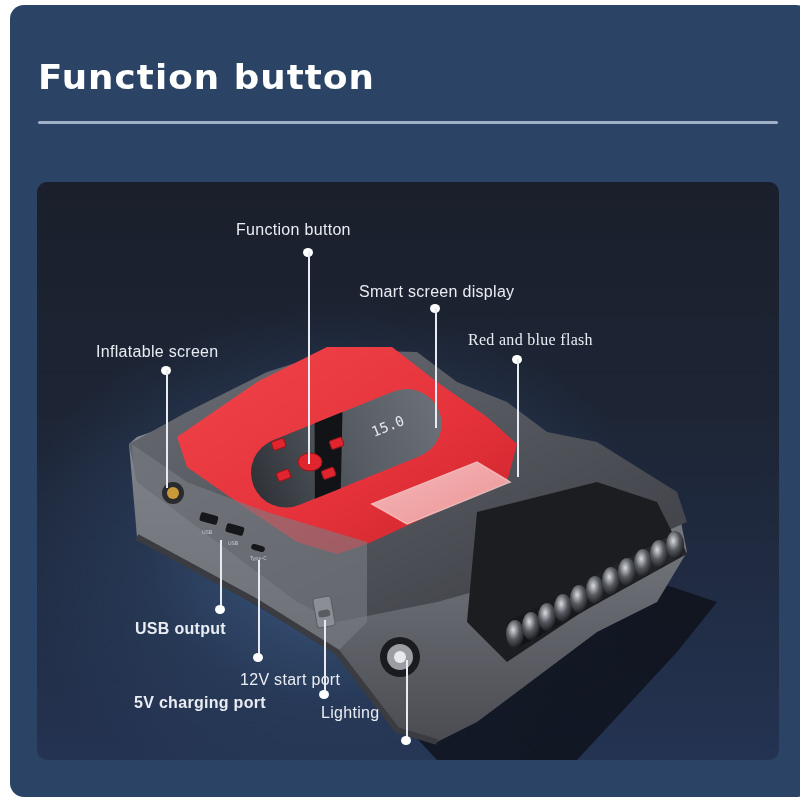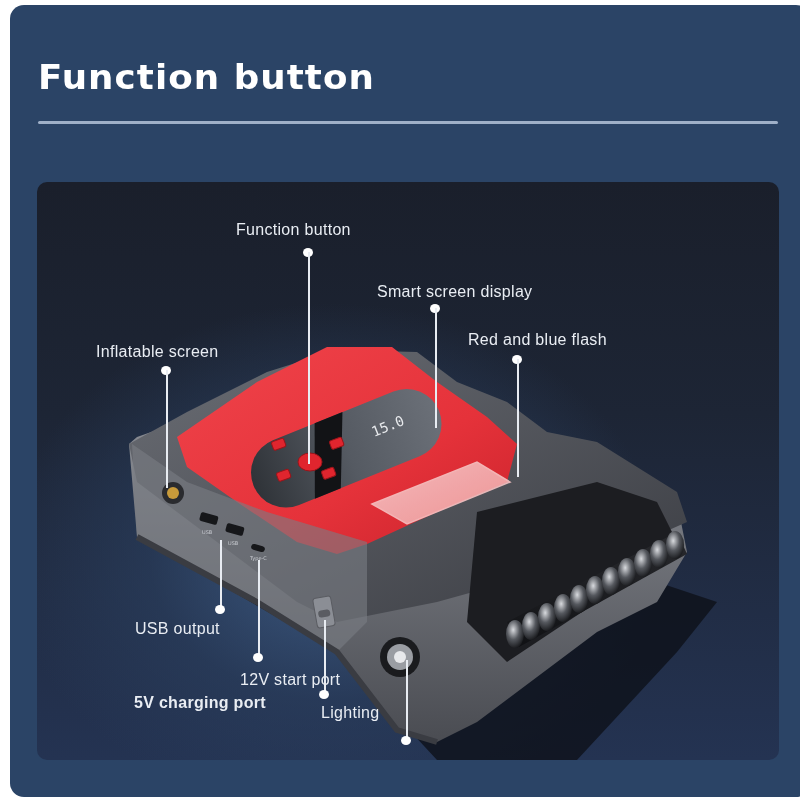--- a/index.html
+++ b/index.html
@@ -143,41 +143,41 @@
   </svg>
 </div>
 
 <div>
   <span class="label" style="left:236px; top:221px;">Function button</span>
   <span class="dot" style="left:303px; top:248px;"></span>
   <span class="line" style="left:308px; top:252px; height:212px;"></span>
 </div>
 
 <div>
-  <span class="label" style="left:377px; top:283px;">Smart screen display</span>
+  <span class="label" style="left:359px; top:283px;">Smart screen display</span>
   <span class="dot" style="left:430px; top:304px;"></span>
   <span class="line" style="left:435px; top:308px; height:120px;"></span>
 </div>
 
 <div>
-  <span class="label" style="left:468px; top:331px;">Red and blue flash</span>
+  <span class="label" style="left:468px; top:331px;font-family:Liberation Serif, serif;">Red and blue flash</span>
   <span class="dot" style="left:512px; top:355px;"></span>
   <span class="line" style="left:517px; top:359px; height:118px;"></span>
 </div>
 
 <div>
   <span class="label" style="left:96px; top:343px;">Inflatable screen</span>
   <span class="dot" style="left:161px; top:366px;"></span>
   <span class="line" style="left:166px; top:370px; height:118px;"></span>
 </div>
 
 <div>
   <span class="line" style="left:220px; top:540px; height:66px;"></span>
   <span class="dot" style="left:215px; top:605px;"></span>
-  <span class="label" style="left:135px; top:620px;">USB output</span>
+  <span class="label" style="left:135px; top:620px;font-weight:bold;">USB output</span>
 </div>
 
 <div>
   <span class="line" style="left:258px; top:560px; height:95px;"></span>
   <span class="dot" style="left:253px; top:653px;"></span>
   <span class="label" style="left:134px; top:694px;font-weight:bold;">5V charging port</span>
 </div>
 
 <div>
   <span class="line" style="left:324px; top:620px; height:72px;"></span>

